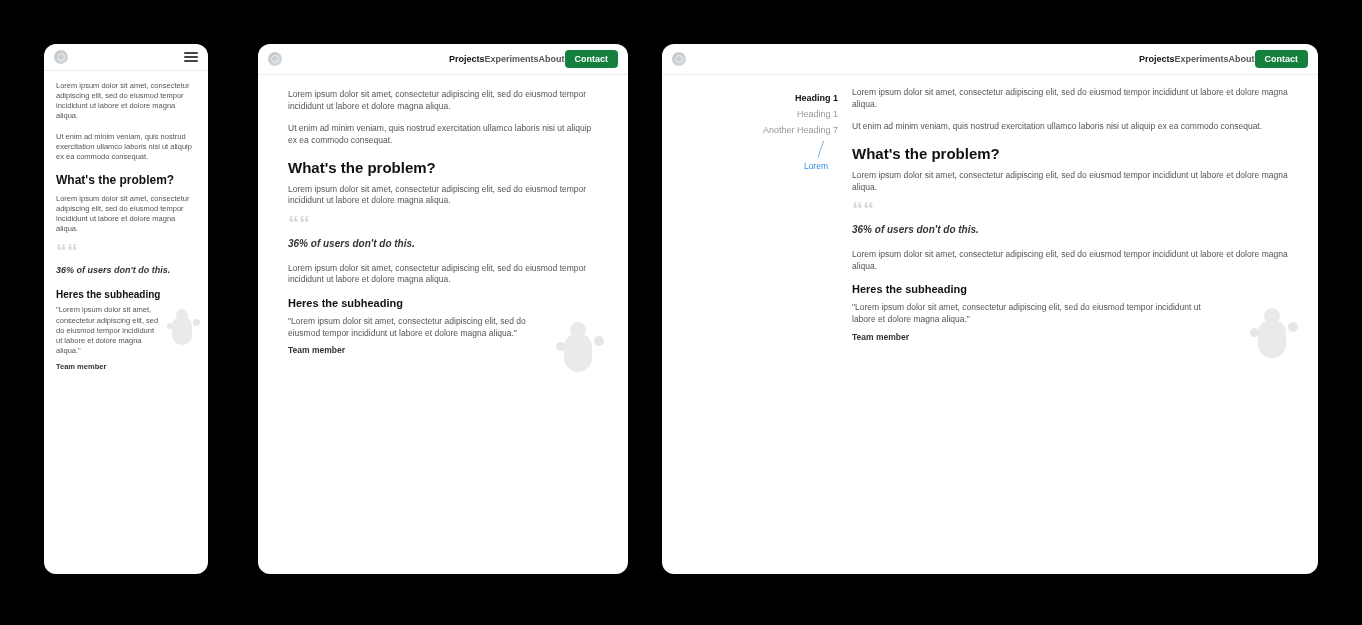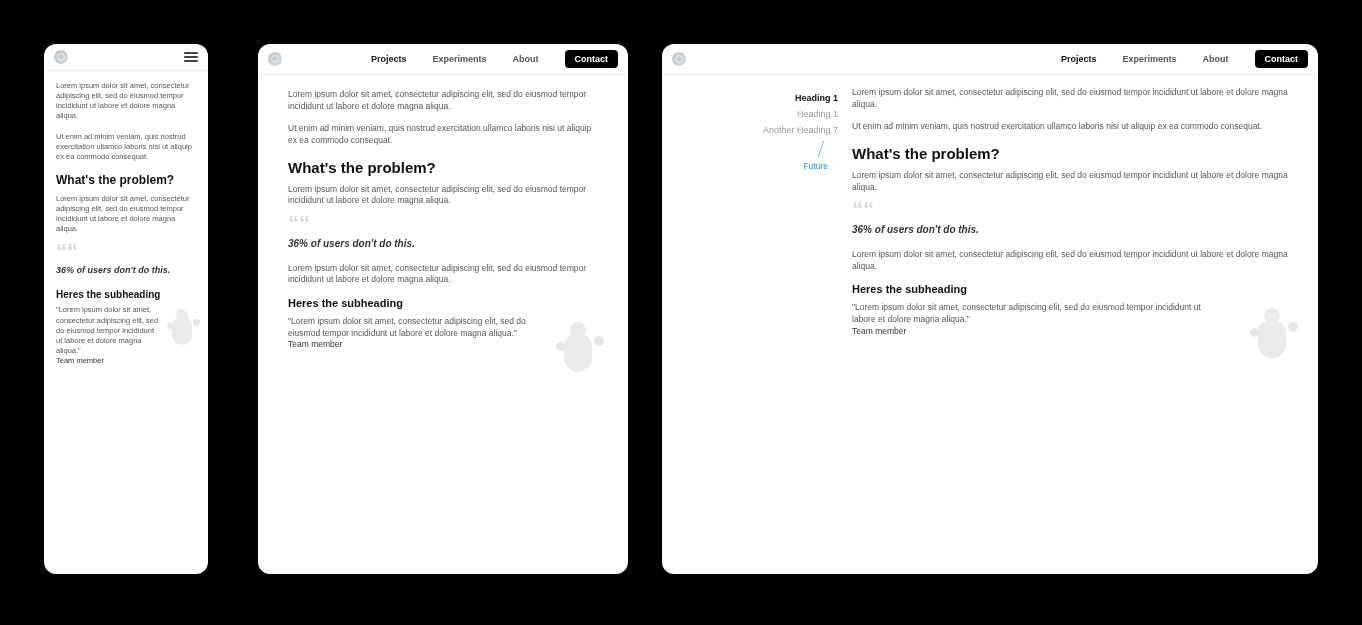--- a/index.html
+++ b/index.html
@@ -13,24 +13,24 @@
 
   .topbar { display: flex; align-items: center; padding: 6px 10px; border-bottom: 1px solid #ececec; }
   .logo { width: 14px; height: 14px; border-radius: 50%; background: linear-gradient(135deg,#bfc4c9,#d7dbde); position: relative; flex: 0 0 auto; }
   .logo::after { content:""; position:absolute; inset:3px; border-radius:50%; border:1px solid rgba(255,255,255,.6); }
   .topbar-spacer { flex: 1; }
 
   .hamburger { width: 14px; height: 10px; position: relative; cursor: default; }
   .hamburger span, .hamburger::before, .hamburger::after { content:""; position:absolute; left:0; right:0; height:2px; background:#444; border-radius:1px; }
   .hamburger::before { top:0; } .hamburger span { top:4px; } .hamburger::after { top:8px; }
 
-  .nav { display:flex; align-items:center; gap:26px; }
+  .nav { display:flex; align-items:center; gap:0; }
   .navlink { font-size: 9px; font-weight: 700; color:#555; }
   .navlink.active { color:#111; }
-  .contact-btn { background:#000000; color:#fff; font-size:9px; font-weight:700; padding:4px 10px; border-radius:4px; }
+  .contact-btn { background:#15803d; color:#fff; font-size:9px; font-weight:700; padding:4px 10px; border-radius:4px; }
 
   .body-mobile  { padding: 10px 12px; font-size: 7.5px; line-height: 1.35; color:#555; }
   .body-tablet  { padding: 14px 30px; font-size: 8.5px; line-height: 1.4; color:#555; }
   .body-desktop { display:flex; padding: 12px 26px 12px 10px; }
 
   .toc { width: 180px; flex:0 0 180px; padding-top: 6px; padding-right: 14px; text-align: right; }
   .toc-item { font-size: 9px; color:#999; margin-bottom: 6px; }
   .toc-item.active { color:#111; font-weight:700; }
   .toc-divider { height: 18px; width: 1px; background:#7fb5e8; margin: 2px 14px 2px auto; transform: rotate(18deg); transform-origin: top right; }
   .toc-future { font-size: 8.5px; color:#2c90e8; text-align:right; margin-right: 10px; }
@@ -46,21 +46,21 @@
   .body-mobile .h3 { font-size: 10px; }
   .body-tablet .h3, .content-desktop .h3 { font-size: 11px; }
 
   .quotemark { color:#d9d9d9; font-size: 22px; font-weight:900; line-height: .6; margin-top: 10px; }
   .blockstat { color:#333; font-weight:800; margin: 6px 0 12px 0; font-style: italic; }
   .body-mobile .blockstat { font-size: 9px; }
   .body-tablet .blockstat, .content-desktop .blockstat { font-size: 10px; }
 
   .testimonial { position:relative; padding-right: 36px; }
   .testimonial .quote { font-style: normal; }
-  .team { font-weight:400; color:#333; margin-top:0; }
+  .team { font-weight:700; color:#333; margin-top:6px; }
   .ghost { position:absolute; right:-4px; top:0; width:36px; height:44px; opacity:.8; }
   .ghost .blob { position:absolute; left:8px; top:12px; width:20px; height:28px; background:#e6e6e6; border-radius:10px 10px 12px 12px; }
   .ghost .head { position:absolute; left:12px; top:4px; width:12px; height:12px; background:#e6e6e6; border-radius:50%; }
   .ghost .armL { position:absolute; left:3px; top:18px; width:6px; height:6px; background:#e0e0e0; border-radius:50%; }
   .ghost .armR { position:absolute; right:0; top:14px; width:7px; height:7px; background:#e0e0e0; border-radius:50%; }
 
   .tablet .testimonial, .frame.desktop .testimonial { padding-right: 70px; }
   .tablet .ghost, .frame.desktop .ghost { width:56px; height:60px; right:-8px; }
   .tablet .ghost .blob, .frame.desktop .ghost .blob { left:14px; top:18px; width:28px; height:38px; border-radius:14px 14px 16px 16px; }
   .tablet .ghost .head, .frame.desktop .ghost .head { left:20px; top:6px; width:16px; height:16px; }
@@ -144,21 +144,21 @@
         <span class="navlink">About</span>
         <span class="contact-btn">Contact</span>
       </div>
     </div>
     <div class="body-desktop">
       <div class="toc">
         <div class="toc-item active">Heading 1</div>
         <div class="toc-item">Heading 1</div>
         <div class="toc-item">Another Heading 7</div>
         <div class="toc-divider"></div>
-        <div class="toc-future">Future</div>
+        <div class="toc-future">Lorem</div>
       </div>
       <div class="content-desktop">
         <p class="para">Lorem ipsum dolor sit amet, consectetur adipiscing elit, sed do eiusmod tempor incididunt ut labore et dolore magna aliqua.</p>
         <p class="para">Ut enim ad minim veniam, quis nostrud exercitation ullamco laboris nisi ut aliquip ex ea commodo consequat.</p>
         <h2 class="h2">What's the problem?</h2>
         <p class="para">Lorem ipsum dolor sit amet, consectetur adipiscing elit, sed do eiusmod tempor incididunt ut labore et dolore magna aliqua.</p>
         <div class="quotemark">““</div>
         <p class="blockstat">36% of users don't do this.</p>
         <p class="para">Lorem ipsum dolor sit amet, consectetur adipiscing elit, sed do eiusmod tempor incididunt ut labore et dolore magna aliqua.</p>
         <h3 class="h3">Heres the subheading</h3>

